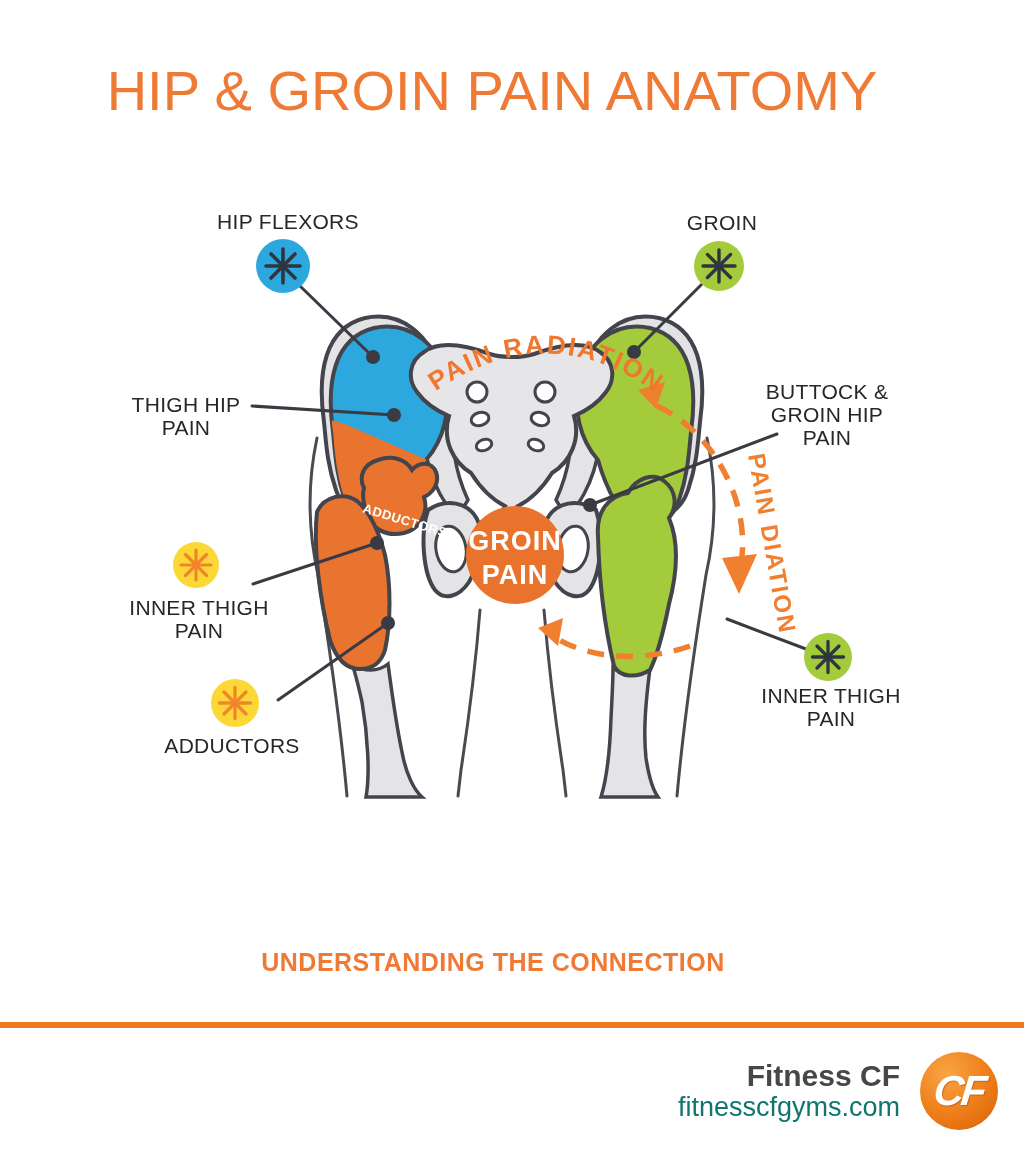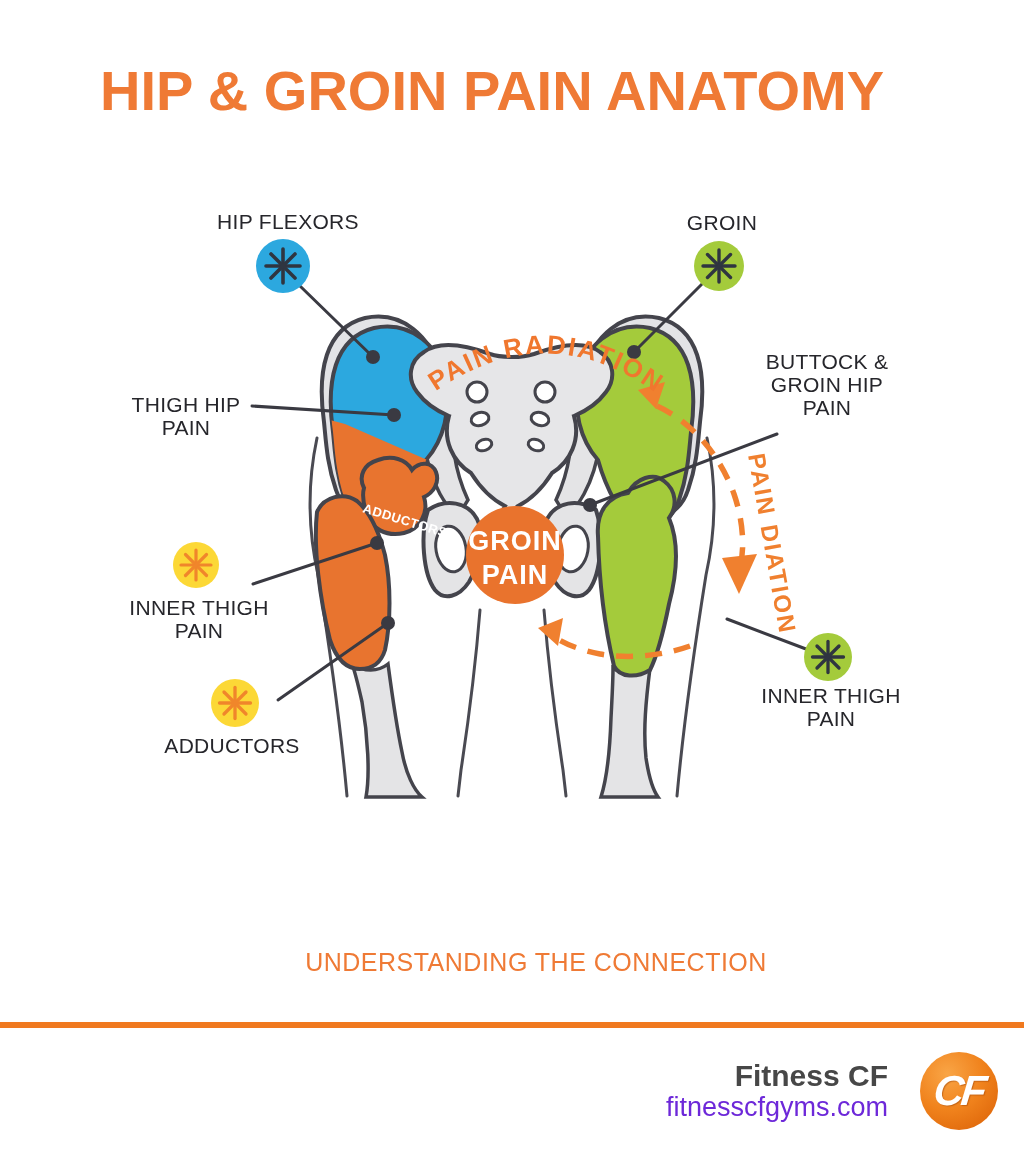--- a/index.html
+++ b/index.html
@@ -8,30 +8,30 @@
     font-family:"Liberation Sans",sans-serif;
   }
   svg.art{position:absolute;left:0;top:0;}
   .lbl{
     position:absolute;transform:translateX(-50%);
     color:#26262B;font-weight:normal;font-size:21px;line-height:23px;
     text-align:center;letter-spacing:.3px;white-space:nowrap;
   }
   .title{
     position:absolute;left:492px;top:58px;transform:translateX(-50%);
-    color:#EF7A35;font-weight:bold;font-size:56px;letter-spacing:0px;white-space:nowrap;
+    color:#EF7A35;font-weight:normal;font-size:56px;letter-spacing:0px;white-space:nowrap;
   }
   .tagline{
-    position:absolute;left:536px;top:948px;transform:translateX(-50%);
-    color:#EF7A35;font-weight:normal;font-size:25px;letter-spacing:.5px;white-space:nowrap;
+    position:absolute;left:493px;top:948px;transform:translateX(-50%);
+    color:#EF7A35;font-weight:bold;font-size:25px;letter-spacing:.5px;white-space:nowrap;
   }
   .divider{position:absolute;left:0;top:1022px;width:1024px;height:6px;background:#F0791F;}
-  .brandblock{position:absolute;right:136px;top:1060px;text-align:right;}
+  .brandblock{position:absolute;right:124px;top:1060px;text-align:right;}
   .brandname{color:#474747;font-weight:bold;font-size:30px;line-height:32px;}
-  .brandsite{color:#6d28d9;font-size:27px;line-height:30px;}
+  .brandsite{color:#0f766e;font-size:27px;line-height:30px;}
   .cf-logo{
     position:absolute;left:920px;top:1052px;width:78px;height:78px;border-radius:50%;
     background:radial-gradient(circle at 35% 28%, #F9A546 0%, #F0821C 48%, #D95E05 100%);
     display:flex;align-items:center;justify-content:center;
   }
   .cf-logo span{
     color:#ffffff;font-weight:bold;font-style:italic;font-size:42px;letter-spacing:-3px;
     transform:skewX(-6deg);text-shadow:1px 1px 1px rgba(150,60,0,.45);
   }
 </style>
@@ -189,21 +189,21 @@
   <div class="title">HIP &amp; GROIN PAIN ANATOMY</div>
 
   <div class="lbl" style="left:288px;top:210px;">HIP FLEXORS</div>
   <div class="lbl" style="left:722px;top:211px;">GROIN</div>
 
   <div class="lbl" style="left:186px;top:393px;">
     <div>THIGH HIP</div>
     <div>PAIN</div>
   </div>
 
-  <div class="lbl" style="left:827px;top:350px;">
+  <div class="lbl" style="left:827px;top:380px;">
     <div>BUTTOCK &amp;</div>
     <div>GROIN HIP</div>
     <div>PAIN</div>
   </div>
 
   <div class="lbl" style="left:199px;top:596px;">
     <div>INNER THIGH</div>
     <div>PAIN</div>
   </div>
 

